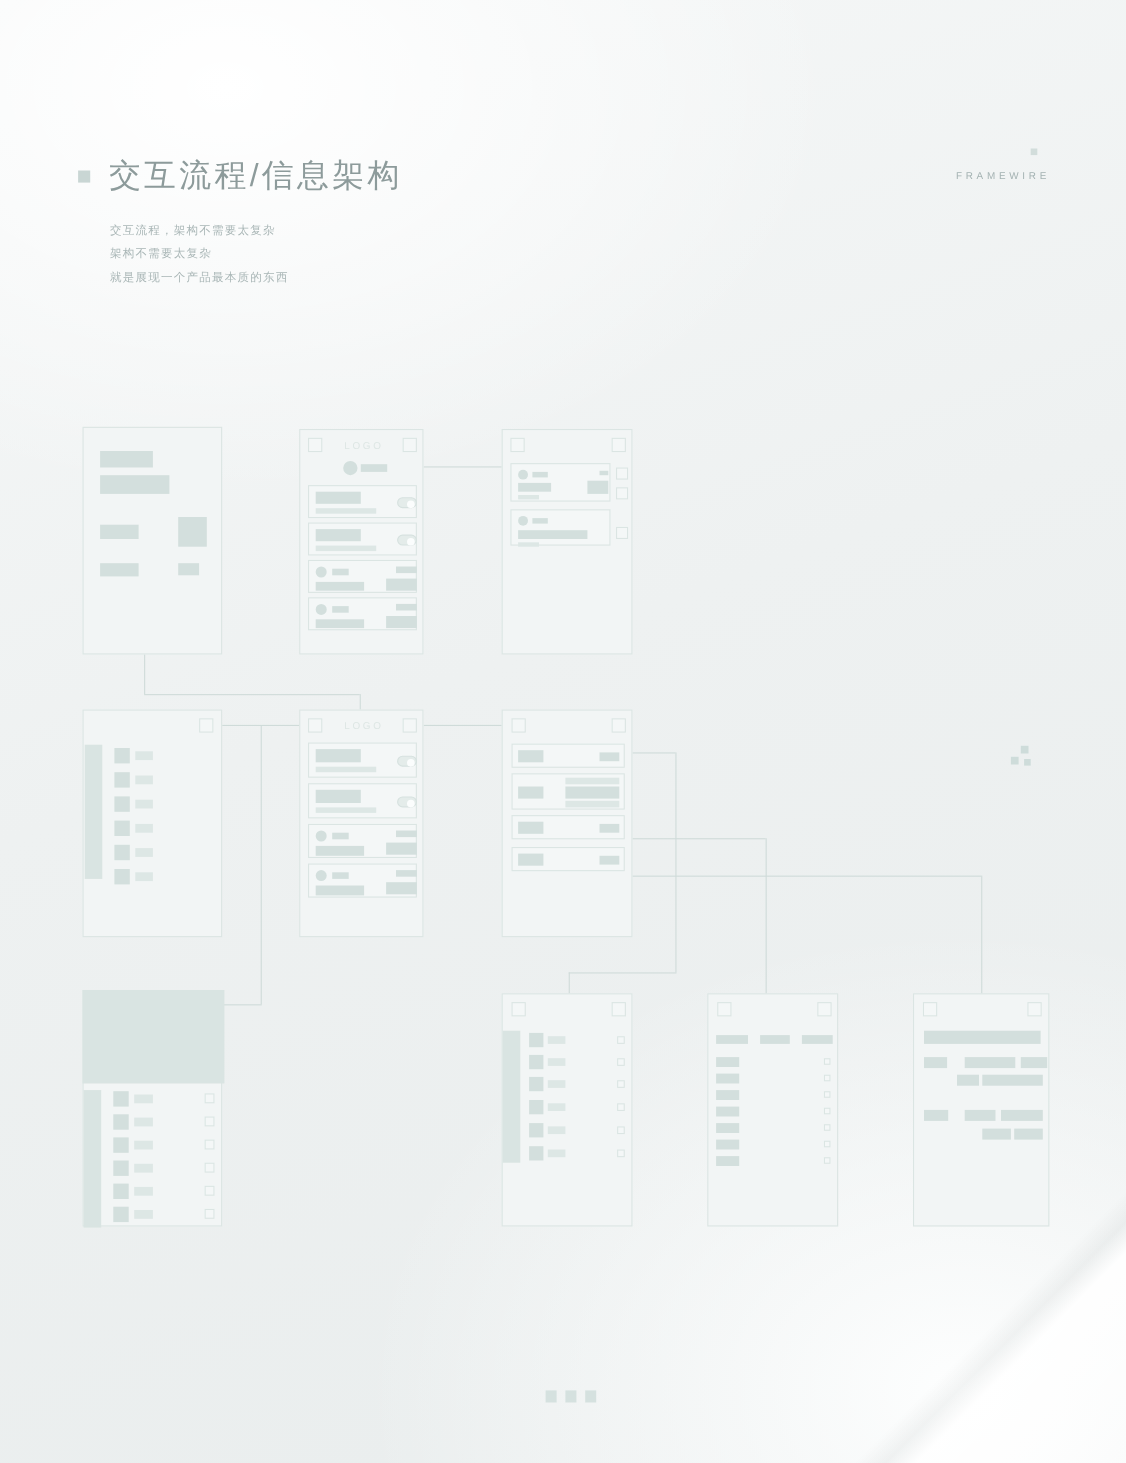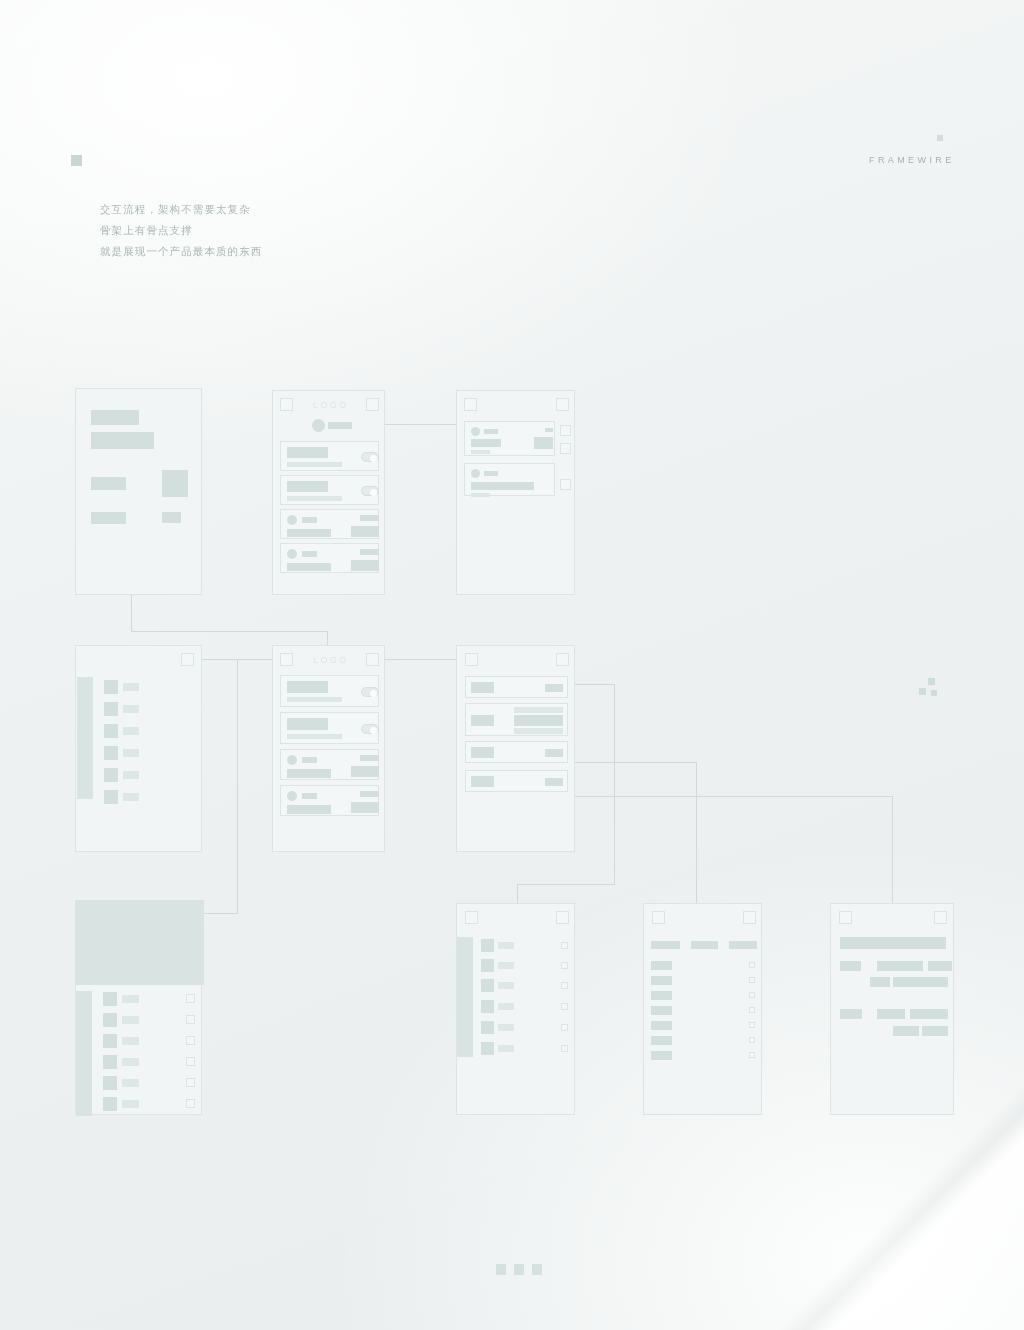--- a/index.html
+++ b/index.html
@@ -68,22 +68,23 @@
 </style>
 </head>
 <body>
 
 <div class="bg-grad"></div>
 <div class="fold"></div>
 
 <div class="stage">
 
   <div class="hdr-bullet"></div>
+  <div class="page-title">交互流程/信息架构</div>
   <div class="subline sl0">交互流程，架构不需要太复杂</div>
-  <div class="subline sl1">骨架上有骨点支撑</div>
+  <div class="subline sl1">架构不需要太复杂</div>
   <div class="subline sl2">就是展现一个产品最本质的东西</div>
   <div class="brand-sq"></div>
   <div class="brand">FRAMEWIRE</div>
 
   <div class="deco-sq d1"></div>
   <div class="deco-sq d2"></div>
   <div class="deco-sq d3"></div>
 
   <div class="conn h" style="left:385px;top:424px;width:72px;"></div>
 

